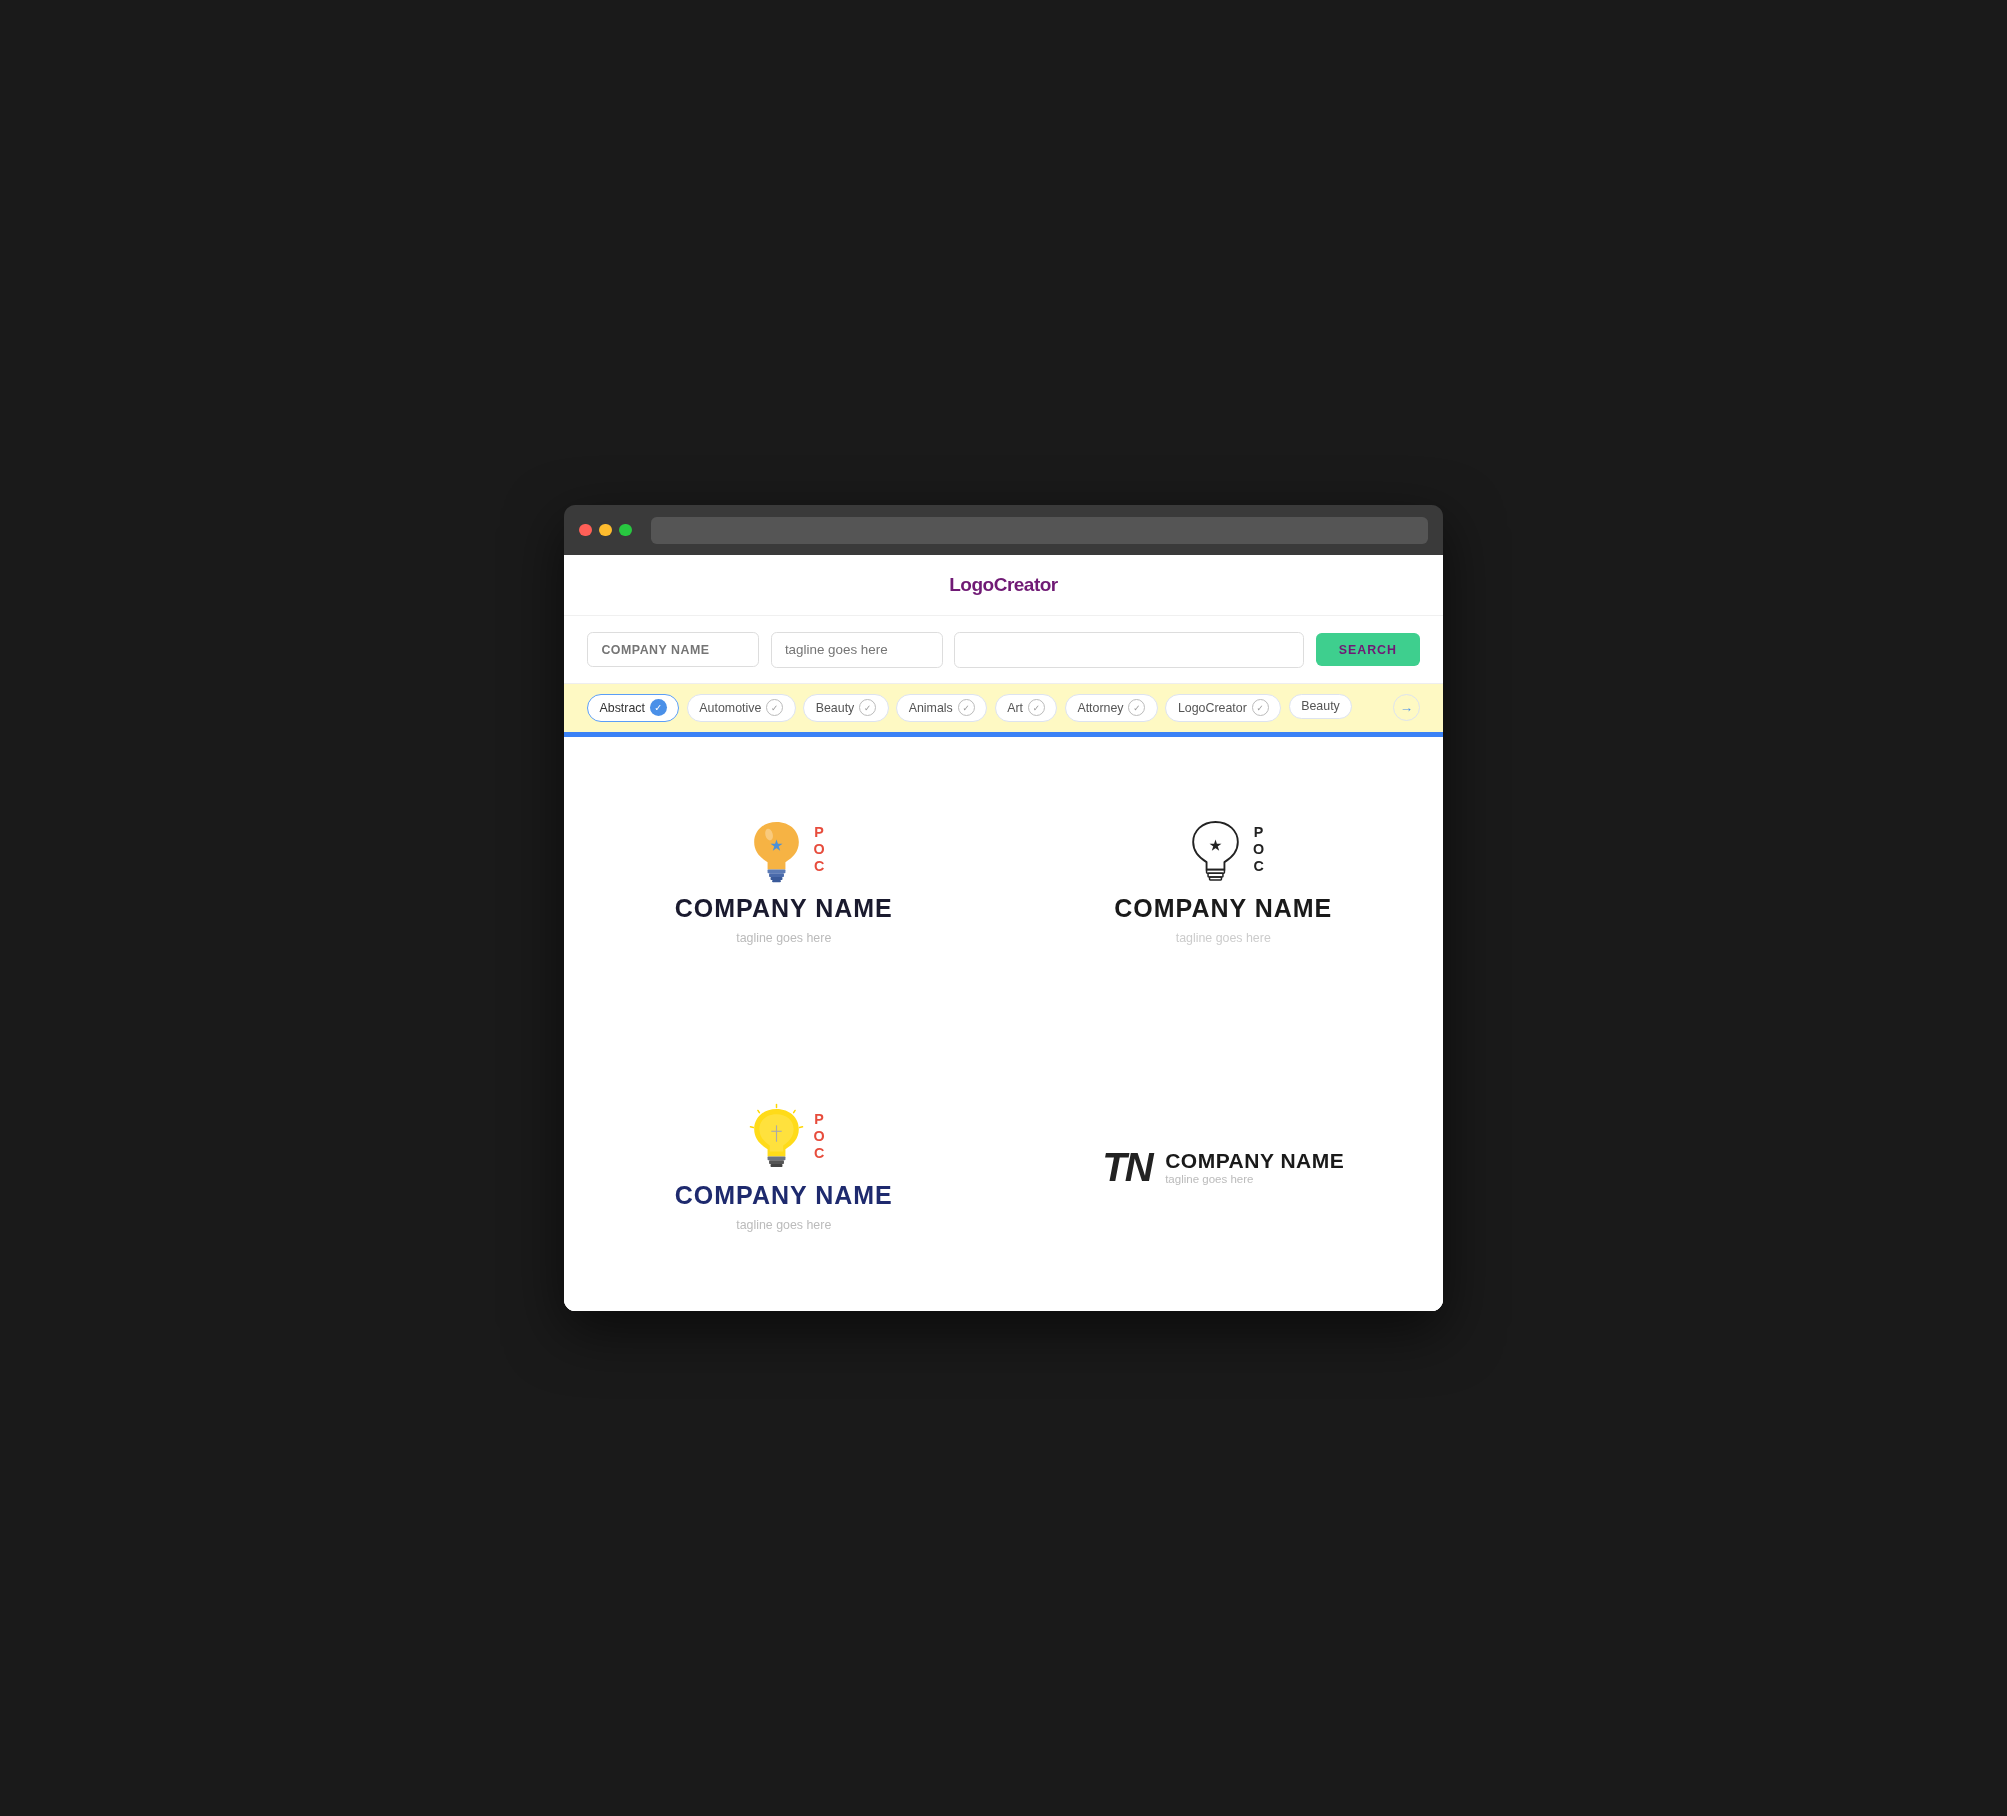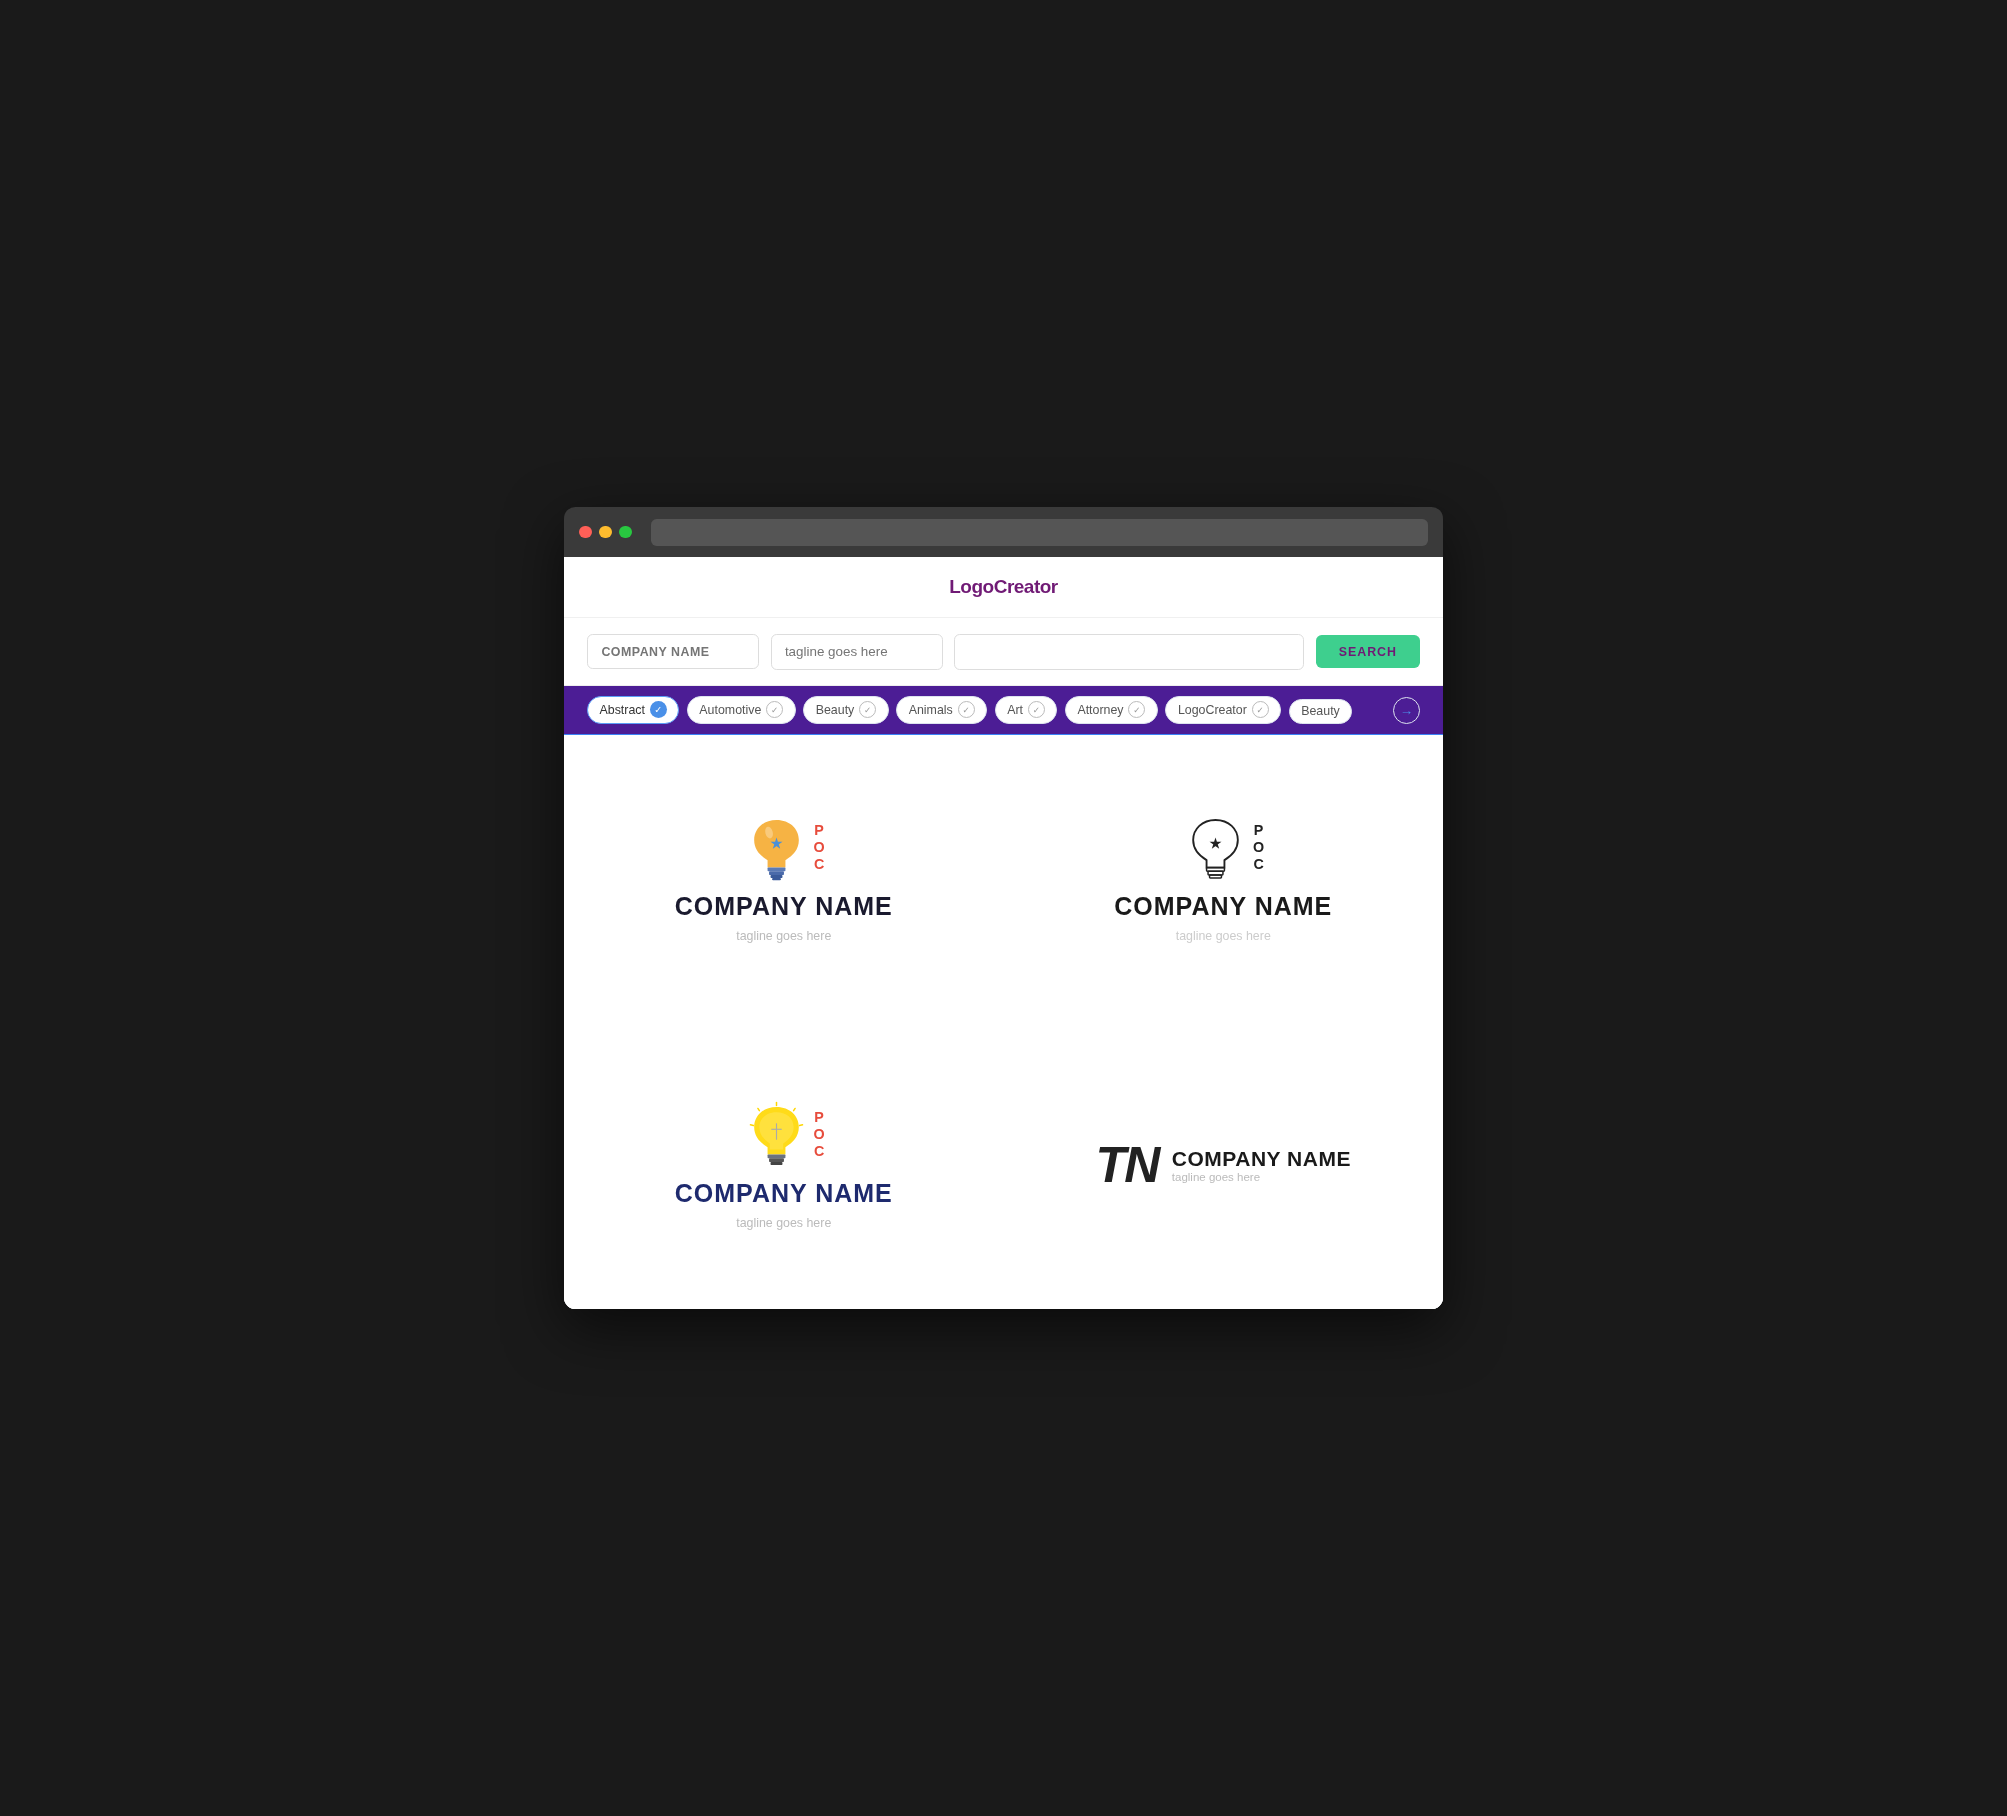--- a/index.html
+++ b/index.html
@@ -92,25 +92,25 @@
       border-radius: 5.7px;
       padding: 9.6px 23px;
       font-size: 12.4px;
       font-weight: 700;
       letter-spacing: 1px;
       cursor: pointer;
       text-transform: uppercase;
     }
     .category-bar {
       display: flex;
-      align-items: flex-end;
+      align-items: flex-start;
       padding: 9.6px 23px;
       gap: 7.6px;
-      background: #4c1d95;
-      border-bottom: 1px solid #3b82f6;
+      background: #fef9c3;
+      border-bottom: 5px solid #3b82f6;
       overflow: hidden;
     }
     .category-chip {
       display: flex;
       align-items: center;
       gap: 4.8px;
       padding: 4.8px 11.5px;
       border-radius: 19px;
       font-size: 12.4px;
       cursor: pointer;
@@ -219,21 +219,21 @@
     
     .logo3 .company-name-text { color: #1e2a6e; }
     .logo3 .tagline-text { color: #bbb; }
     
     .logo4-inner {
       display: flex;
       align-items: center;
       gap: 13.4px;
     }
     .tn-letters {
-      font-size: 50px;
+      font-size: 40px;
       font-weight: 900;
       color: #222;
       font-style: italic;
       line-height: 1;
       letter-spacing: -1.9px;
     }
     .logo4-text {
       display: flex;
       flex-direction: column;
     }

